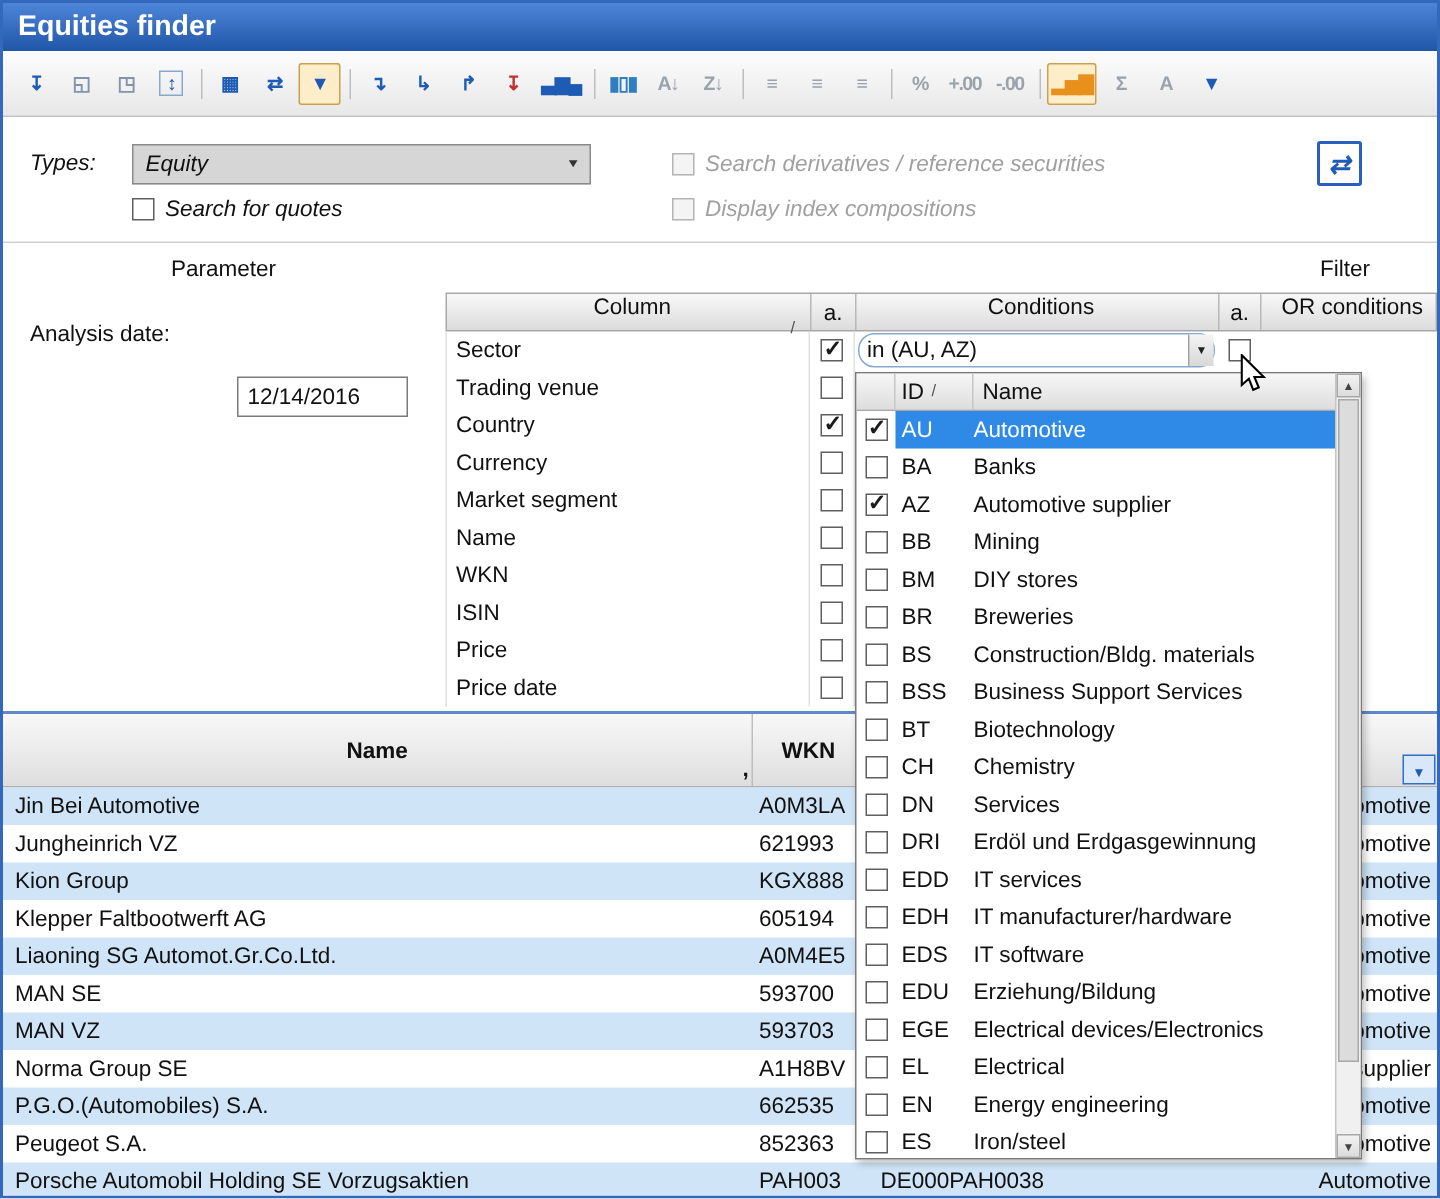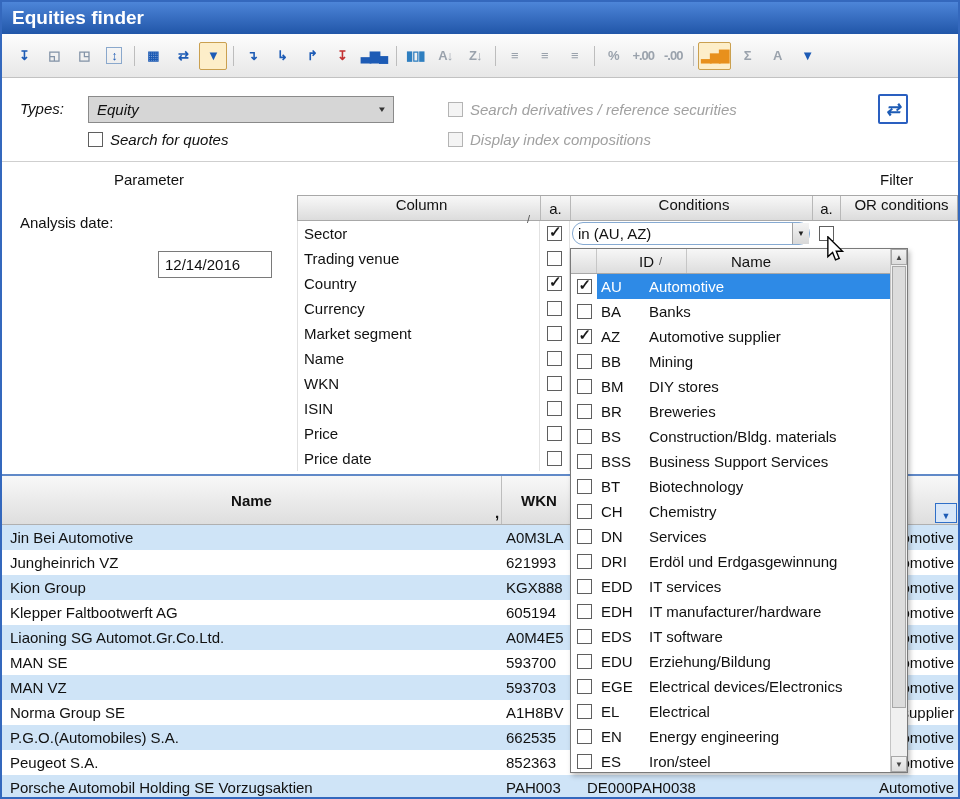--- a/index.html
+++ b/index.html
@@ -113,21 +113,21 @@
   .pg-a2 .checkbox.show { visibility: visible; }
   
   .dropdown {
     position: absolute; left: 568px; top: 246px; width: 338px; height: 525px;
     background: #fff; border: 1px solid #7a7a7a; z-index: 10;
     box-shadow: 2px 3px 5px rgba(0,0,0,.25);
   }
   .dd-content-area { position: absolute; left: 0; top: 0; right: 17px; bottom: 0; overflow: hidden; }
   .dd-header {
     height: 25px; display: flex; align-items: stretch;
-    background: linear-gradient(#f7f7f7, #dddddd); border-bottom: 1px solid #a8a8a8; gap: 38px;
+    background: linear-gradient(#f7f7f7, #dddddd); border-bottom: 1px solid #a8a8a8;
   }
   .dd-header > div { display: flex; align-items: center; }
   .ddh-spacer { width: 26px; border-right: 1px solid #c6c6c6; }
   .ddh-id { width: 52px; padding-left: 4px; border-right: 1px solid #c6c6c6; gap: 5px; }
   .ddh-id .dd-sort { font-size: 11px; color: #555; }
   .ddh-name { flex: 1; padding-left: 6px; }
   .dd-item { display: flex; align-items: center; height: 25px; }
   .dd-check-cell { width: 26px; display: flex; justify-content: center; }
   .dd-content { flex: 1; height: 100%; display: flex; align-items: center; }
   .dd-content.selected { background: #2e8ae6; color: #fff; }

